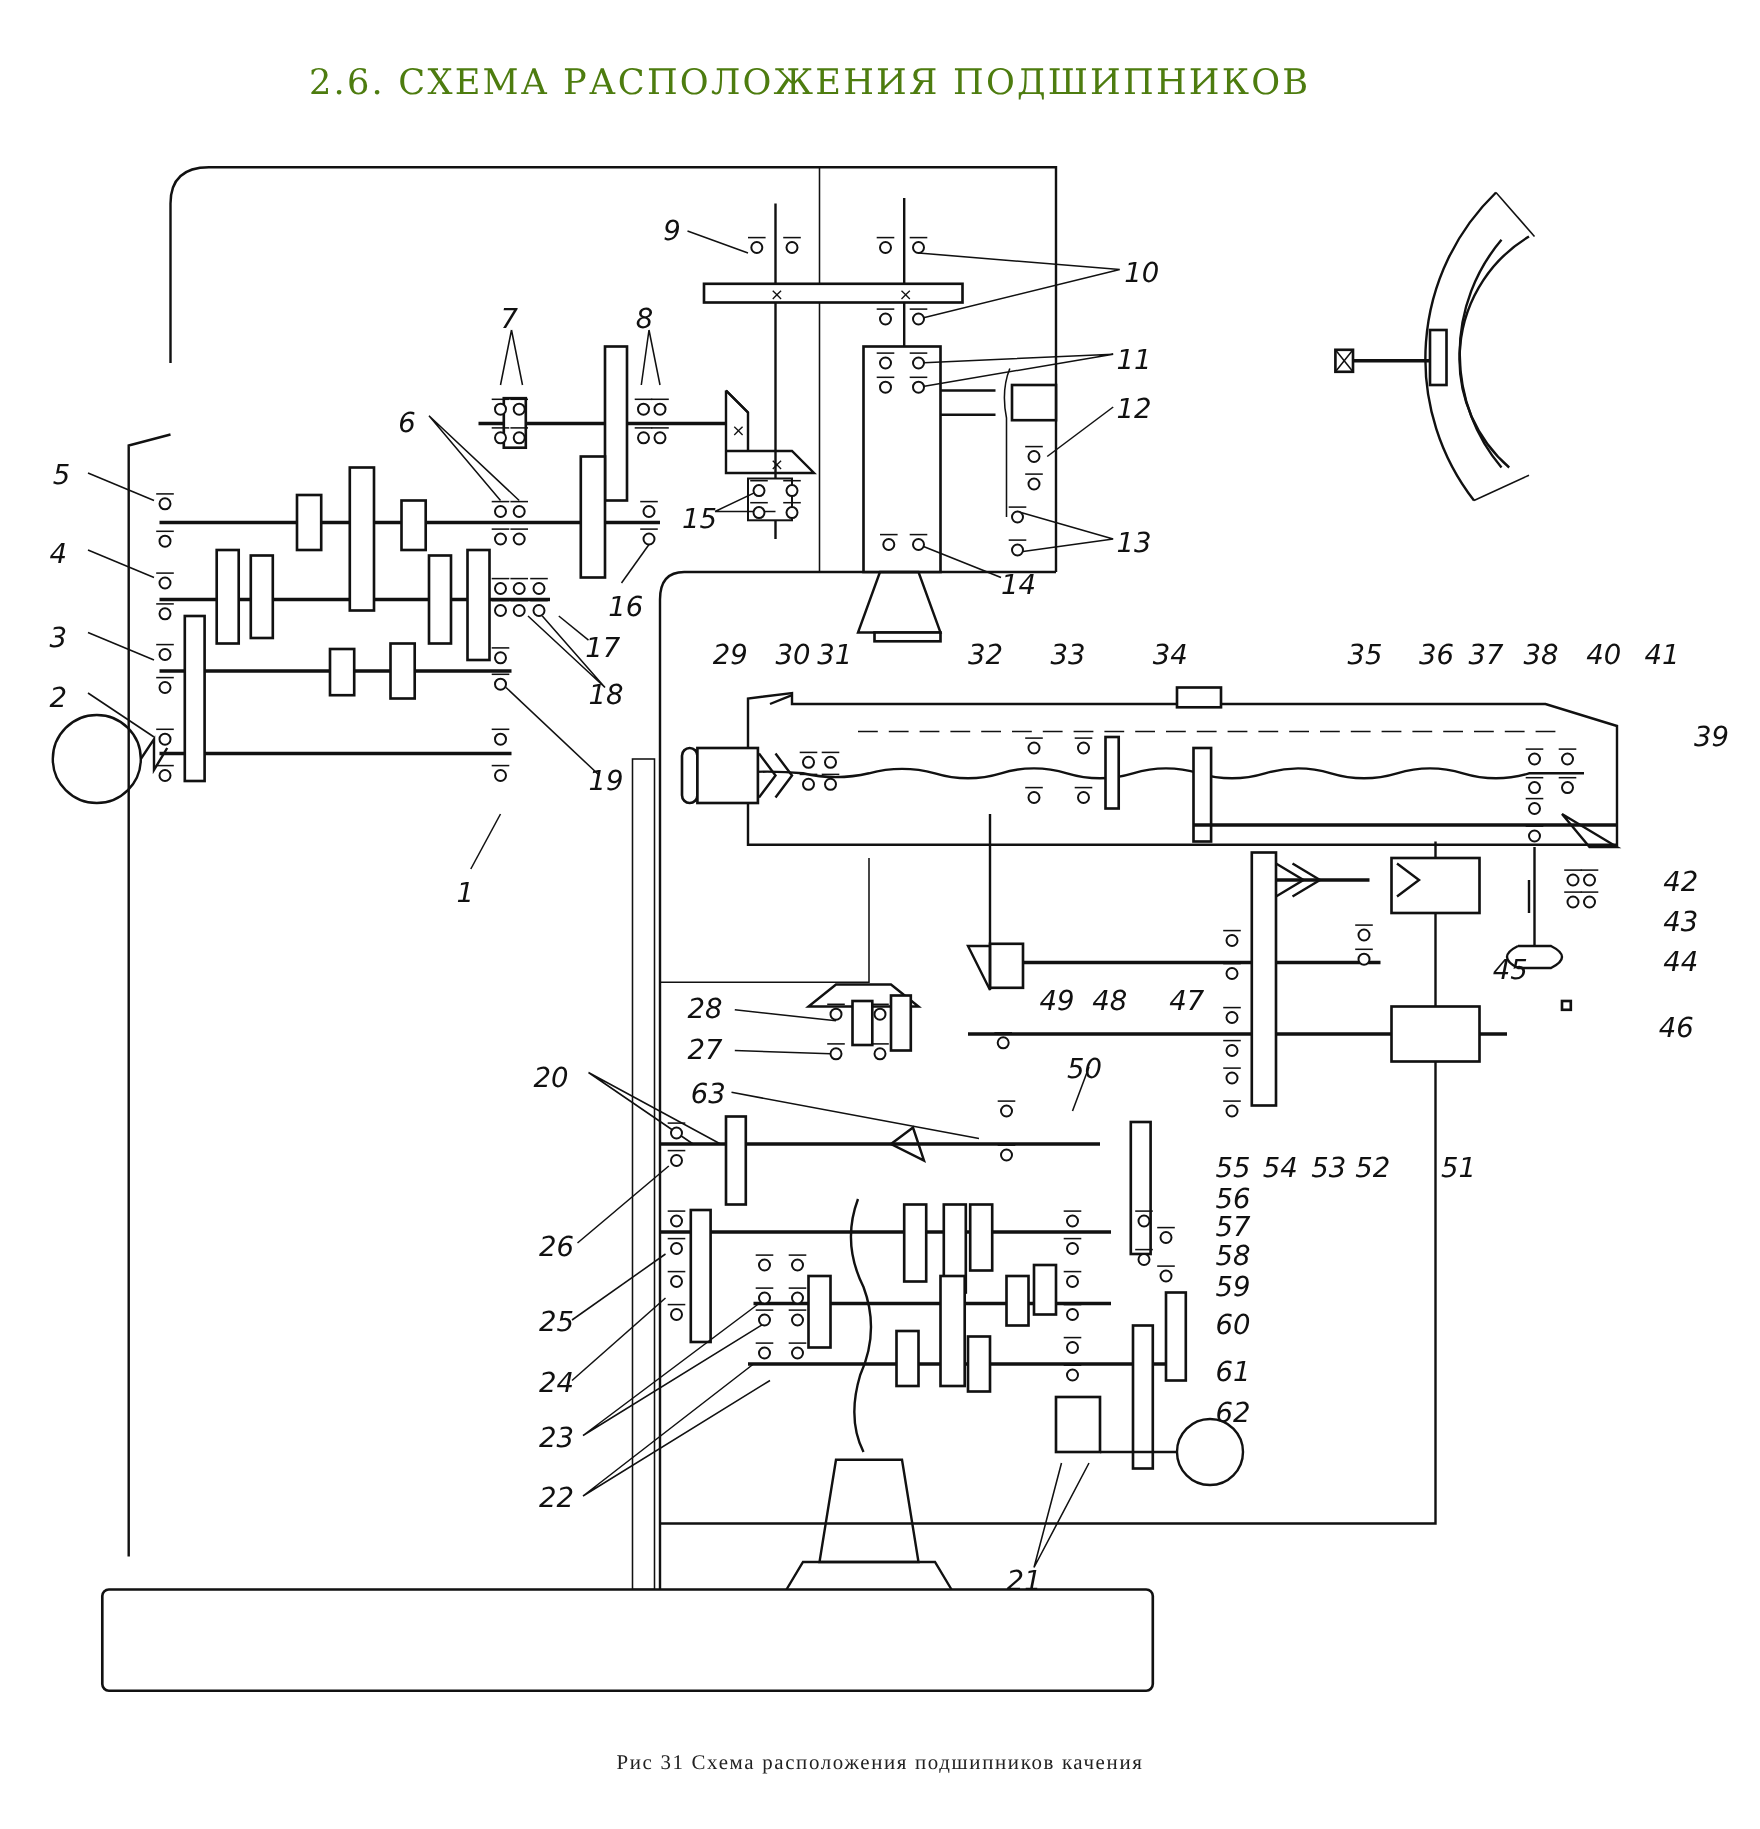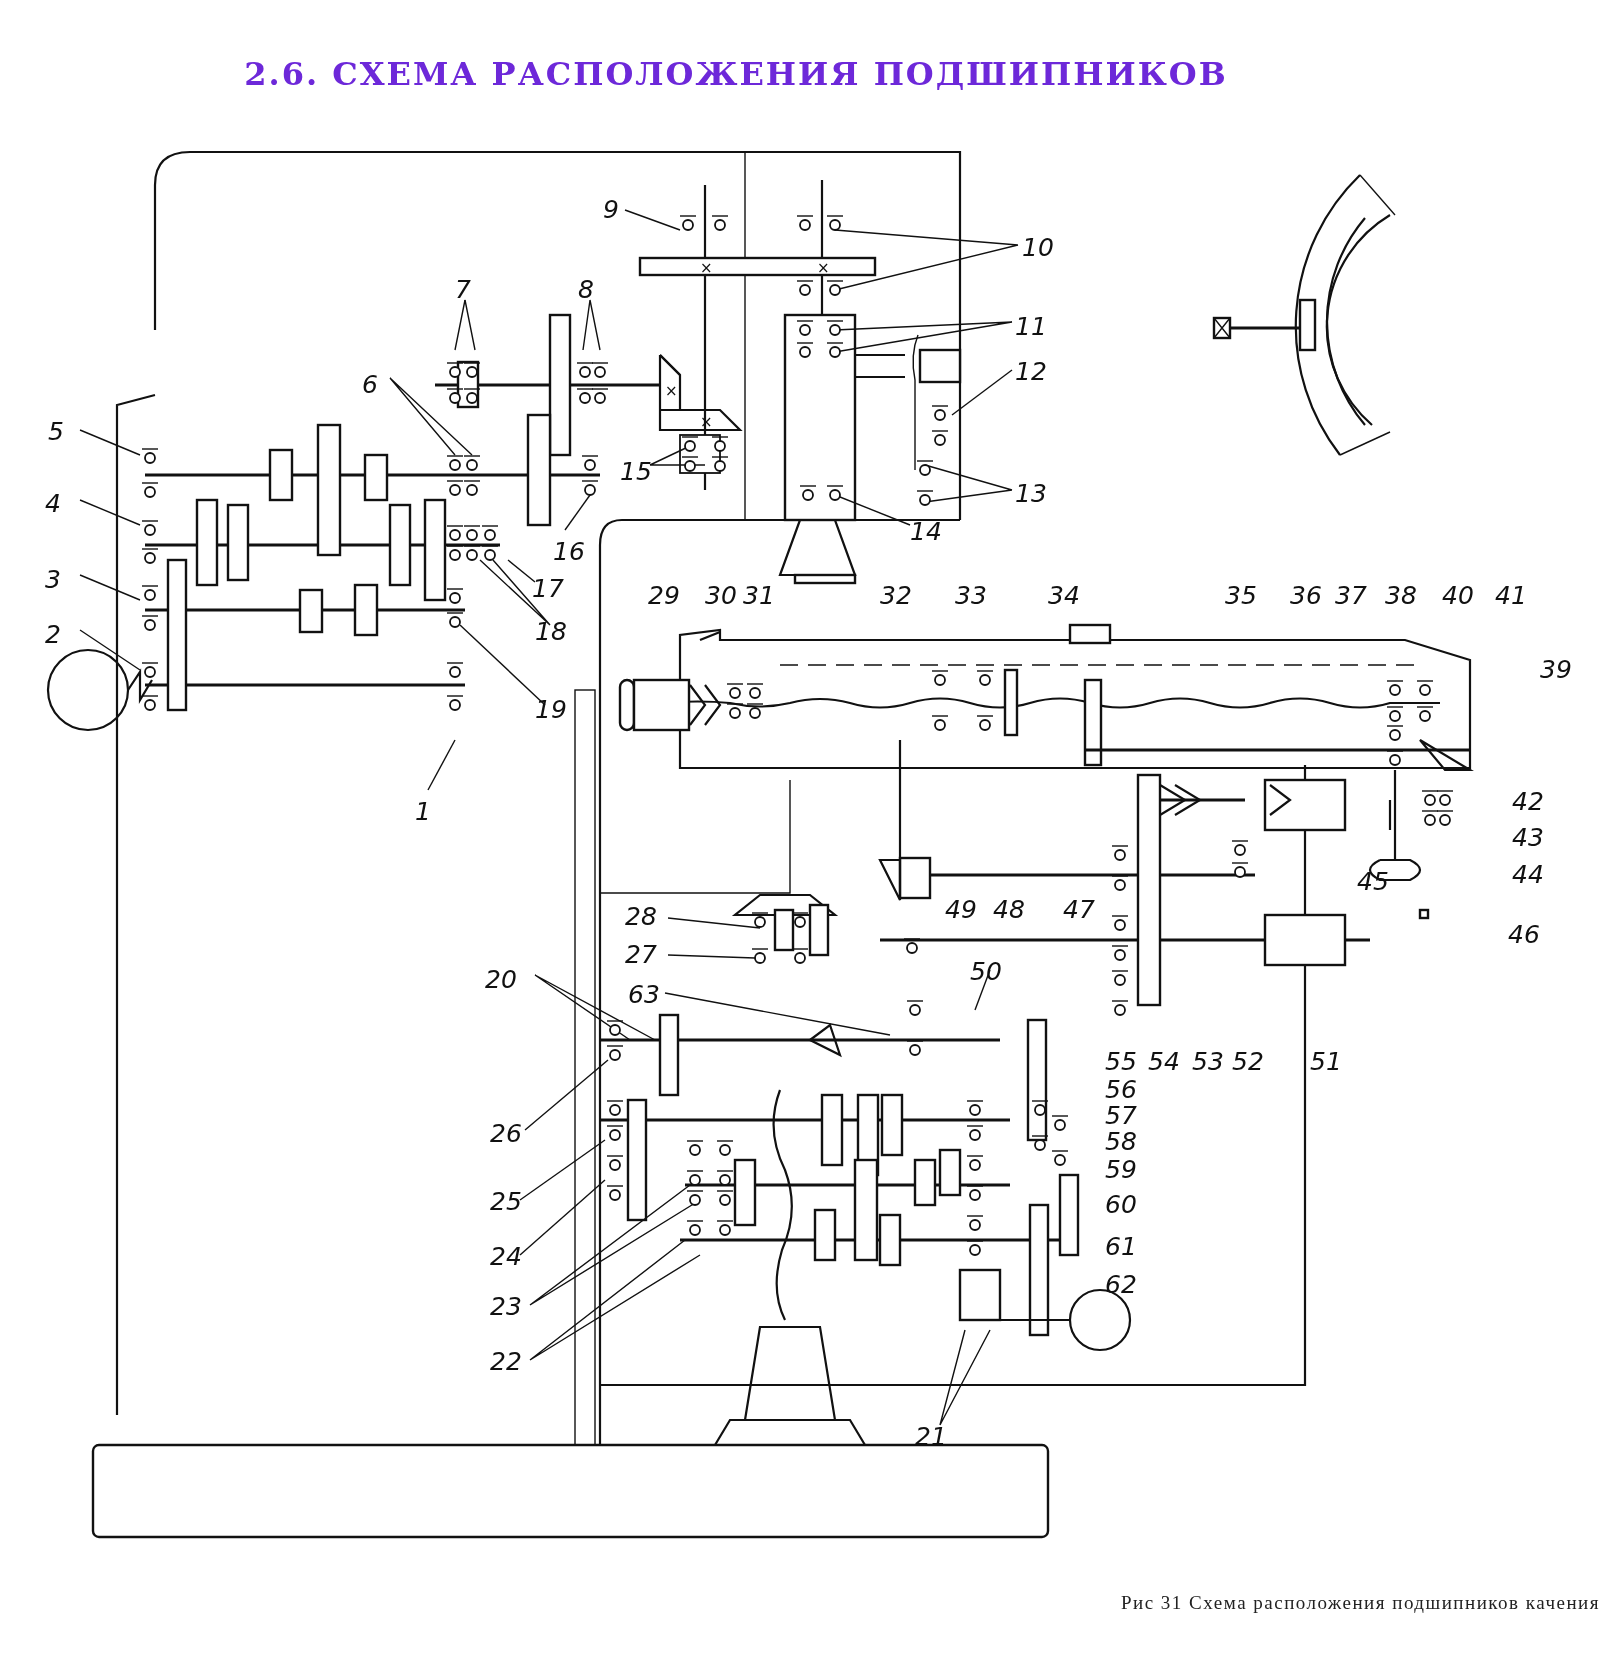--- a/index.html
+++ b/index.html
@@ -1,18 +1,18 @@
 <!DOCTYPE html>
 <html><head>
 <meta charset="utf-8">
 <style>
   html, body { margin: 0; padding: 0; background: #ffffff; }
   body { width: 1600px; height: 1663px; position: relative; overflow: hidden; font-family: "Liberation Sans", sans-serif; color: #111; }
-  .title { position: absolute; left: 0; width: 1472px; top: 55px; text-align: center; font-family: "DejaVu Serif", serif; font-weight: bold; font-size: 32px; letter-spacing: 2px; color: #6d28d9; }
-  .caption { position: absolute; left: 0; width: 1600px; top: 1592px; text-align: right; font-family: "Liberation Serif", serif; font-size: 19px; letter-spacing: 1.5px; color: #222; }
+  .title { position: absolute; left: 0; width: 1472px; top: 55px; text-align: center; font-family: "DejaVu Serif", serif; font-weight: normal; font-size: 32px; letter-spacing: 2px; color: #4d7c0f; }
+  .caption { position: absolute; left: 0; width: 1600px; top: 1592px; text-align: center; font-family: "Liberation Serif", serif; font-size: 19px; letter-spacing: 1.5px; color: #222; }
   svg#diagram { position: absolute; left: 0; top: 0; }
   .ln { stroke: #111; stroke-width: 2.2; fill: none; }
   .thin { stroke: #111; stroke-width: 1.4; fill: none; }
   .thick { stroke: #111; stroke-width: 3.2; fill: none; }
   .box { stroke: #111; stroke-width: 2.4; fill: #fff; }
   .lbl { font-family: "DejaVu Sans", sans-serif; font-style: italic; font-size: 25px; fill: #111; }
   .brg { stroke: #111; stroke-width: 1.8; fill: #fff; }
   .xm { font-family: "DejaVu Sans", sans-serif; font-size: 15px; fill: #111; }
 </style>
 </head>

